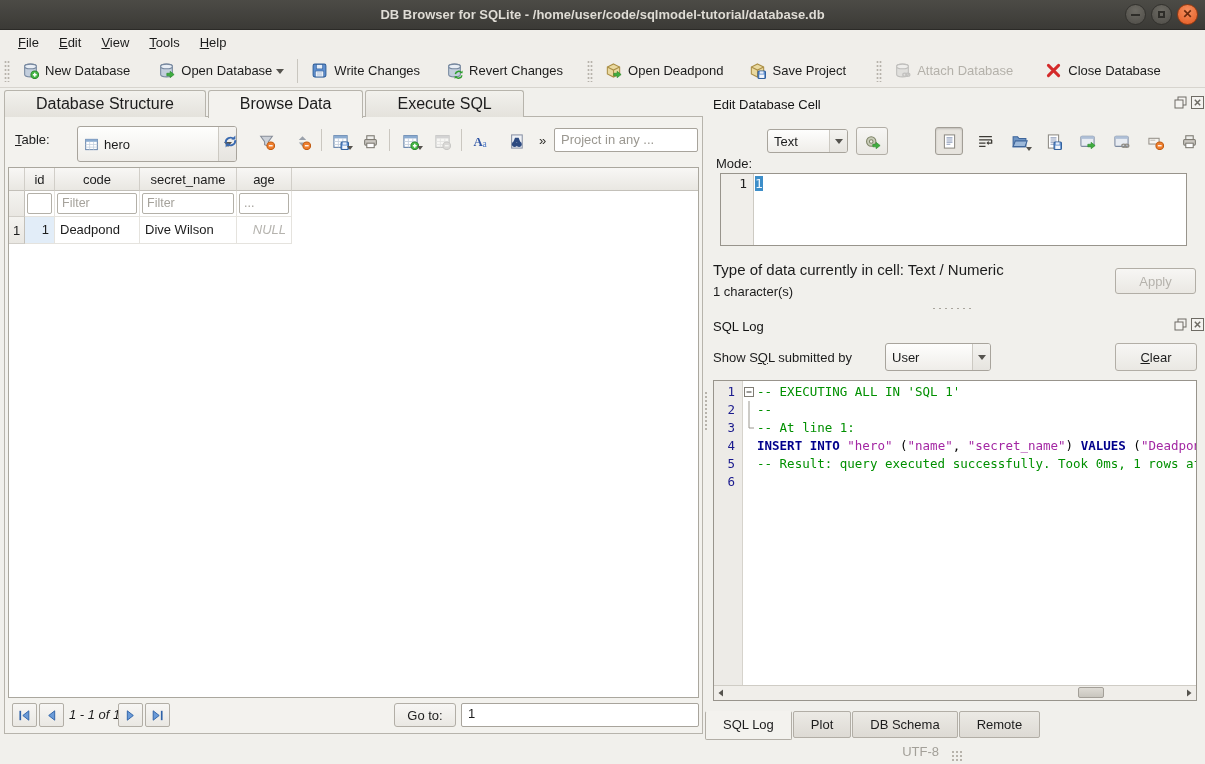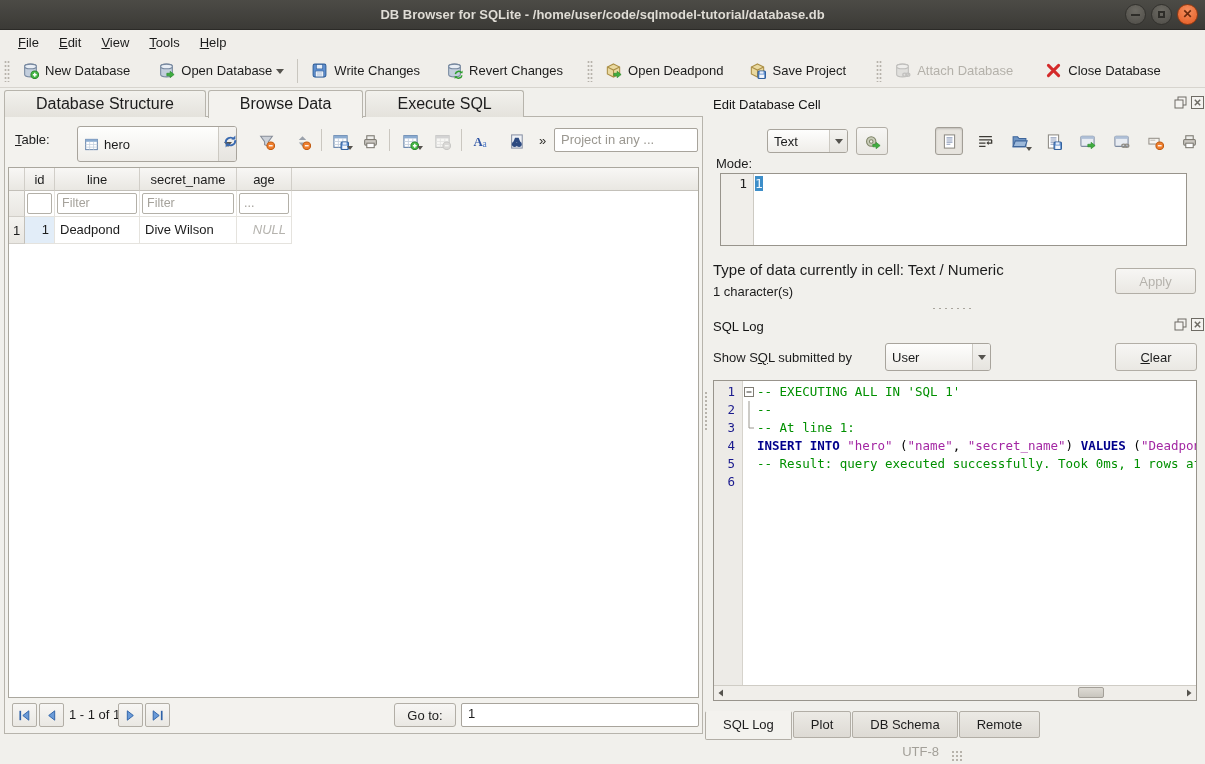--- a/index.html
+++ b/index.html
@@ -86,21 +86,21 @@
   .rowhdr{background:linear-gradient(#f4f3f0,#e9e7e2);border-right:1px solid #c3c0b9;
     border-bottom:1px solid #d1cec8;text-align:center;height:27px;line-height:27px;box-sizing:border-box;}
   .numcell{text-align:right;}
   .cur{background:#e2edf8;}
   .nullv{color:#b5b3ae;font-style:italic;}
 
   
   .pgbtn{position:absolute;width:25px;height:24px;box-sizing:border-box;border:1px solid #b2aea6;
     border-radius:2px;background:linear-gradient(#f7f6f4,#eb e9e4);display:flex;align-items:center;justify-content:center;}
   .pgbtn,.btn{background:linear-gradient(#f7f6f4,#eae8e3);}
-  .pg-label{position:absolute;font-size:13px;}
+  .pg-label{position:absolute;font-size:13px;font-style:italic;}
   .btn{box-sizing:border-box;border:1px solid #b2aea6;border-radius:3px;font-size:13px;
     display:flex;align-items:center;justify-content:center;}
   .btn.disabled{color:#b5b2ac;}
   .goto-btn{position:absolute;left:389px;width:62px;height:24px;}
   .goto-input{position:absolute;left:456px;width:238px;height:24px;box-sizing:border-box;
     border:1px solid #a8a49c;background:#fff;font-size:13px;padding:2px 6px;border-radius:2px;}
 
   
   .dock{position:absolute;left:703px;top:91px;width:502px;height:652px;}
   .dock-grip{position:absolute;left:1px;top:300px;width:4px;height:40px;
@@ -400,21 +400,21 @@
         </span>
       </div>
     </div>
   <div class="overflow-chev" style="left:534px">»</div>
   <div class="filter-any">Project in any ...</div>
 
   <div class="grid">
       <div class="grow">
         <div class="gh" style="width: 16px; flex: 0 0 auto;"></div>
         <div class="gh" style="width: 30px; flex: 0 0 auto;">id</div>
-        <div class="gh" style="width: 85px; flex: 0 0 auto;">line</div>
+        <div class="gh" style="width: 85px; flex: 0 0 auto;">code</div>
         <div class="gh" style="width: 97px; flex: 0 0 auto;">secret_name</div>
         <div class="gh" style="width: 55px; flex: 0 0 auto;">age</div>
         <div class="gh" style="flex: 1 1 0%; border-right: none;"></div>
       </div>
       <div class="grow">
         <div class="fcorner" style="width: 16px; flex: 0 0 auto;"></div>
         <div class="fcell" style="width: 30px; flex: 0 0 auto;">
           <div class="fbox"></div>
         </div>
         <div class="fcell" style="width: 85px; flex: 0 0 auto;">

